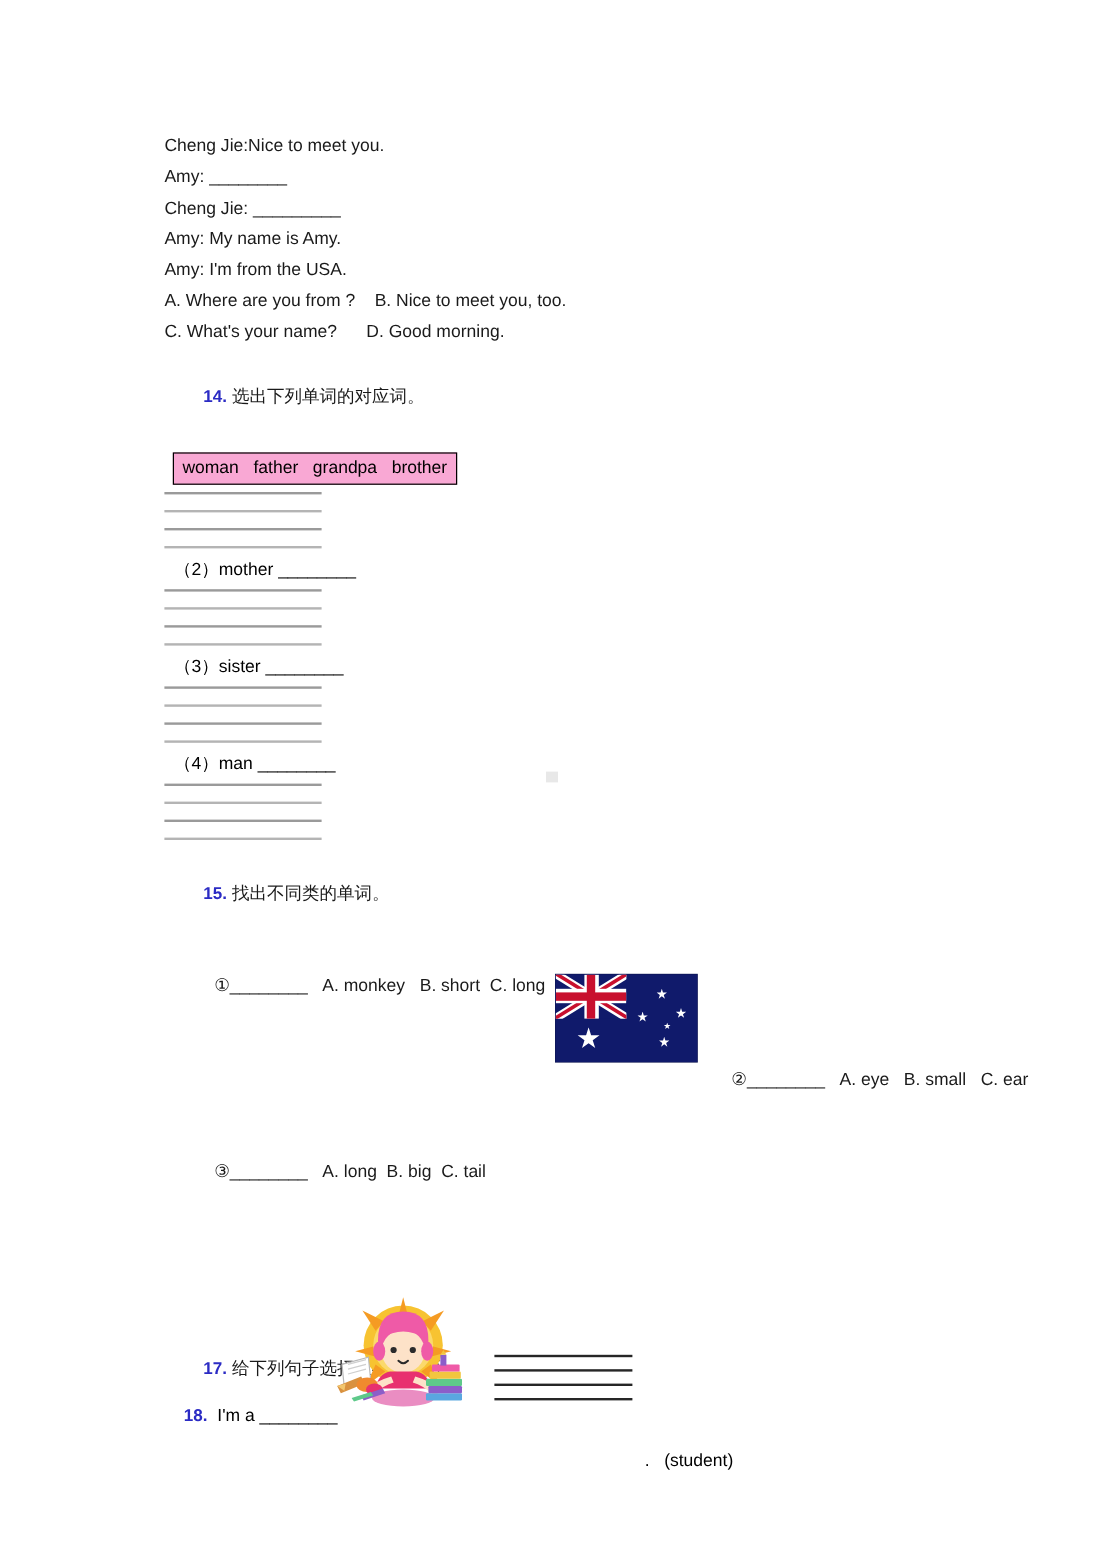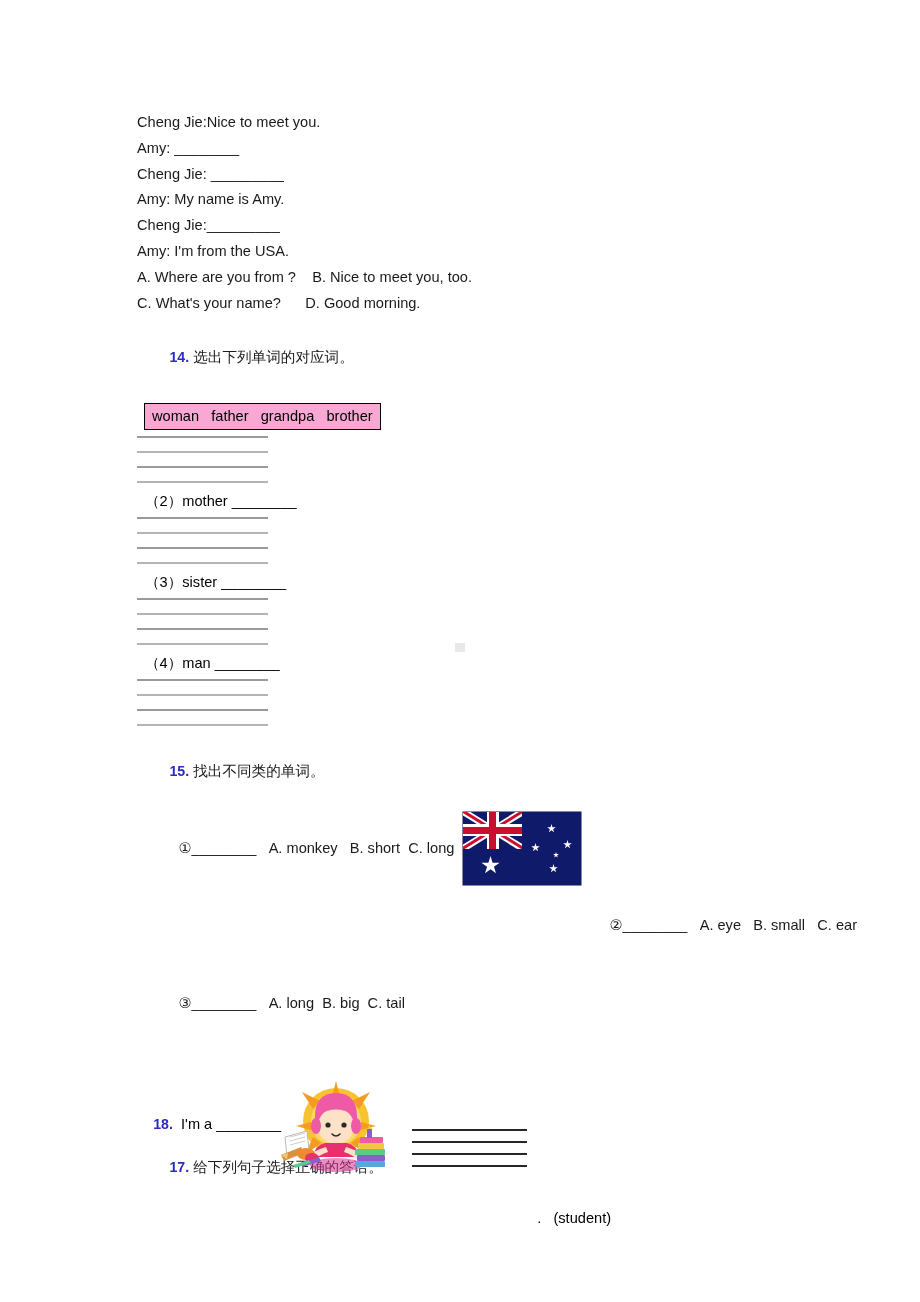--- a/index.html
+++ b/index.html
@@ -185,21 +185,21 @@
     left: 455px;
     top: 643px;
     width: 10px;
     height: 9px;
     background: #e8e8e8;
   }
 
   .q18row {
     position: absolute;
     left: 137px;
-    top: 1100px;
+    top: 1156px;
     font-size: 14.6px;
     white-space: pre;
   }
   .q18tail {
     position: absolute;
     left: 521px;
     top: 1194px;
     font-size: 14.6px;
     white-space: pre;
   }
@@ -211,21 +211,20 @@
 
   <div class="watermark"></div>
 
   <div class="content">
 
     <div>
       <div class="line">Cheng Jie:Nice to meet you.</div>
       <div class="line">Amy: ________</div>
       <div class="line">Cheng Jie: _________</div>
       <div class="line">Amy: My name is Amy.</div>
-      <div class="line">Cheng Jie:_________</div>
       <div class="line">Amy: I'm from the USA.</div>
       <div class="line">A. Where are you from ?    B. Nice to meet you, too.</div>
       <div class="line">C. What's your name?      D. Good morning.</div>
     </div>
 
     <div style="margin-top:2px;">
       <div class="line">
         <span class="qnum">14.</span><span>&nbsp;</span><span class="zh">选出下列单词的对应词。</span>
       </div>
 

